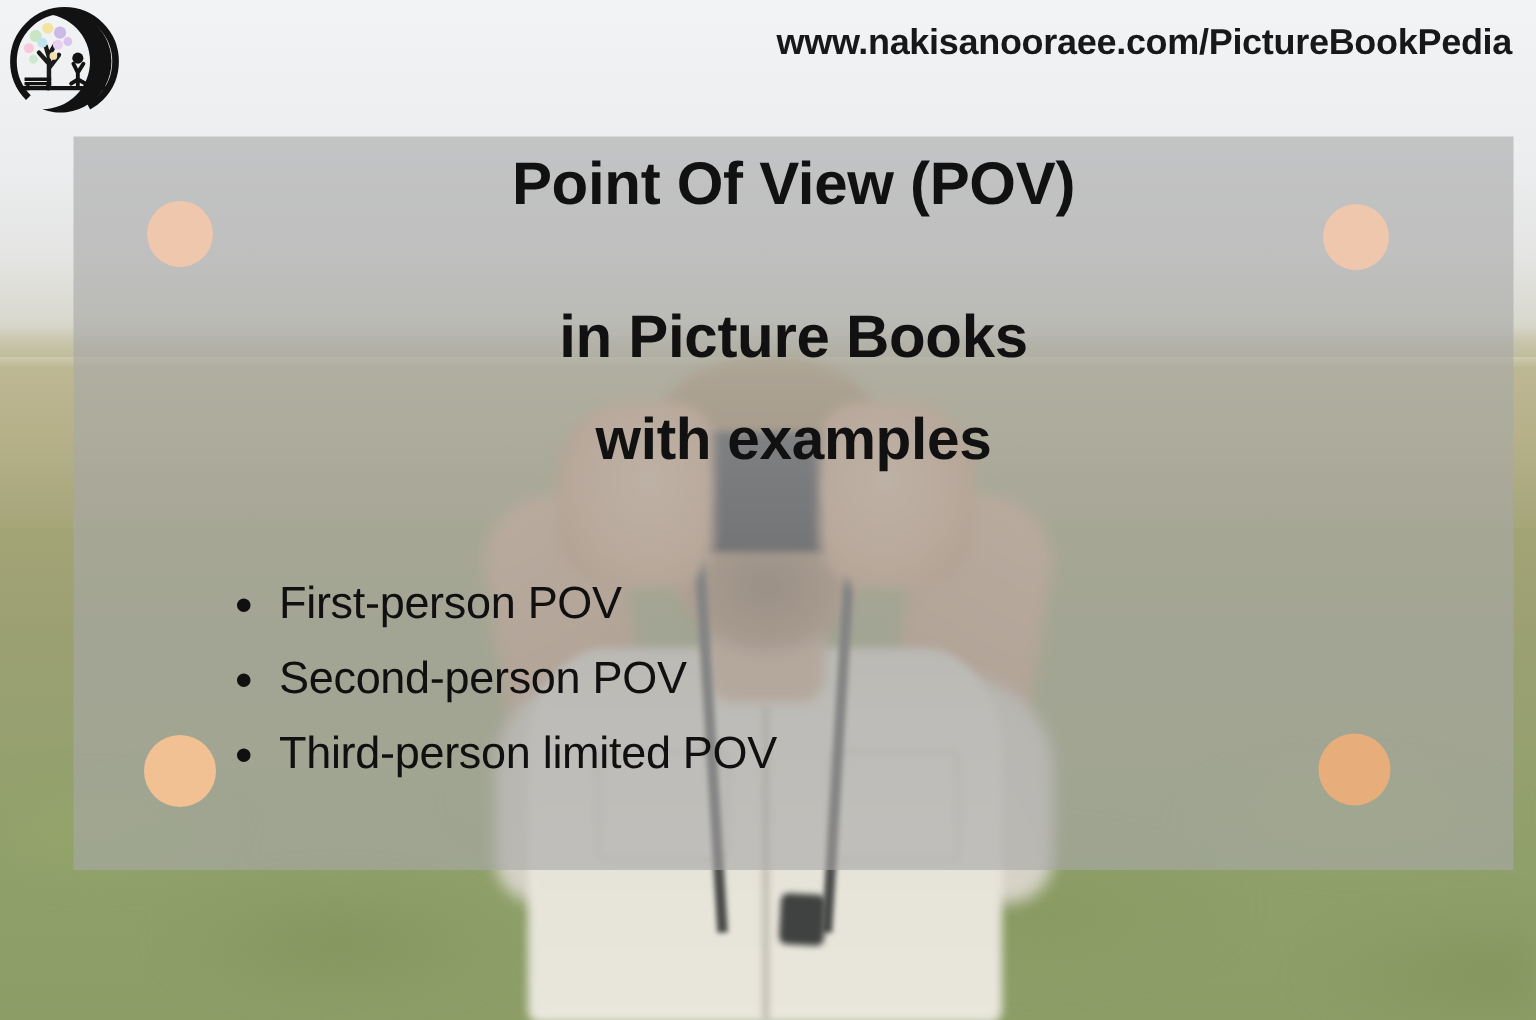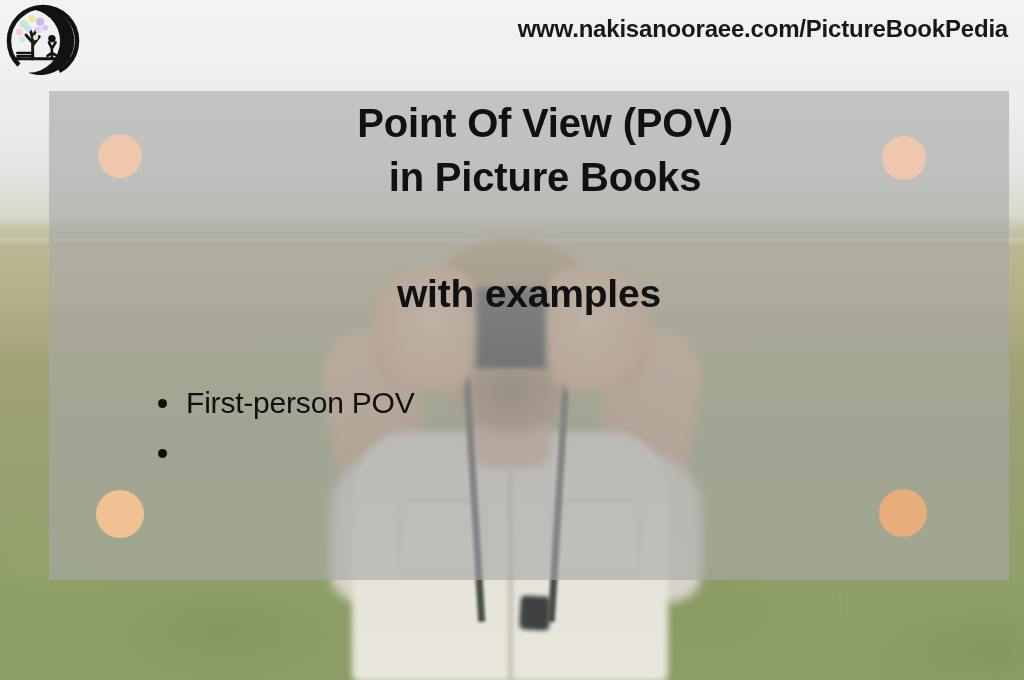--- a/index.html
+++ b/index.html
@@ -235,23 +235,22 @@
     position: absolute;
     left: 49px;
     top: 96px;
     width: 960px;
     text-align: center;
     font-size: 40px;
     font-weight: bold;
     line-height: 1.35;
     color: #111111;
     letter-spacing: -0.2px;
-    padding-left: 16px;
-  }
-  .title .line2 { display: block; }
+  }
+  .title .line2 { display: block; margin-top: 48px; }
 
   .subtitle {
     position: absolute;
     left: 49px;
     top: 272px;
     width: 960px;
     text-align: center;
     font-size: 39px;
     font-weight: bold;
     color: #111111;
@@ -356,20 +355,25 @@
 
   <div class="subtitle">with examples</div>
 
   <ul class="bullets">
     <li>
       <span class="bullet-dot"></span>
       <span>First-person POV</span>
     </li>
     <li>
       <span class="bullet-dot"></span>
+      <span>Second-person POV</span>
+    </li>
+    <li>
+      <span class="bullet-dot"></span>
+      <span>Third-person limited POV</span>
     </li>
   </ul>
 
   <div class="logo">
     <svg viewBox="0 0 100 100" width="74" height="74" aria-hidden="true">
 
       <path d="M30 7 A46 46 0 1 1 30 93 A40 40 0 1 0 30 7 Z" fill="#121212"></path>
       <circle cx="50" cy="50" r="46" fill="none" stroke="#121212" stroke-width="6" stroke-dasharray="230 60" transform="rotate(135 50 50)"></circle>
 
       <path d="M10 74 L86 74" stroke="#121212" stroke-width="4" stroke-linecap="round"></path>

